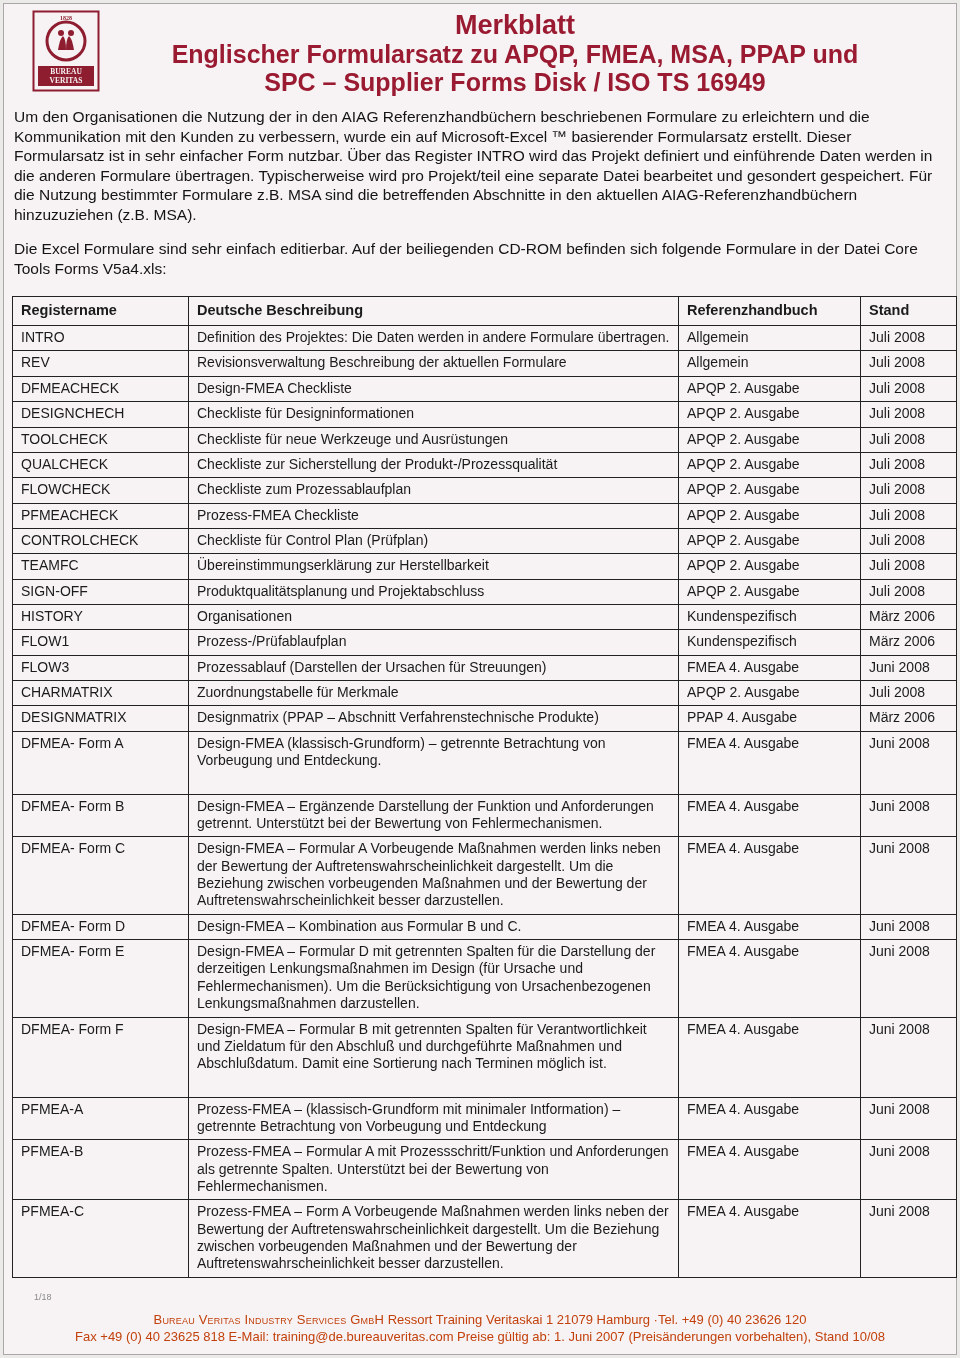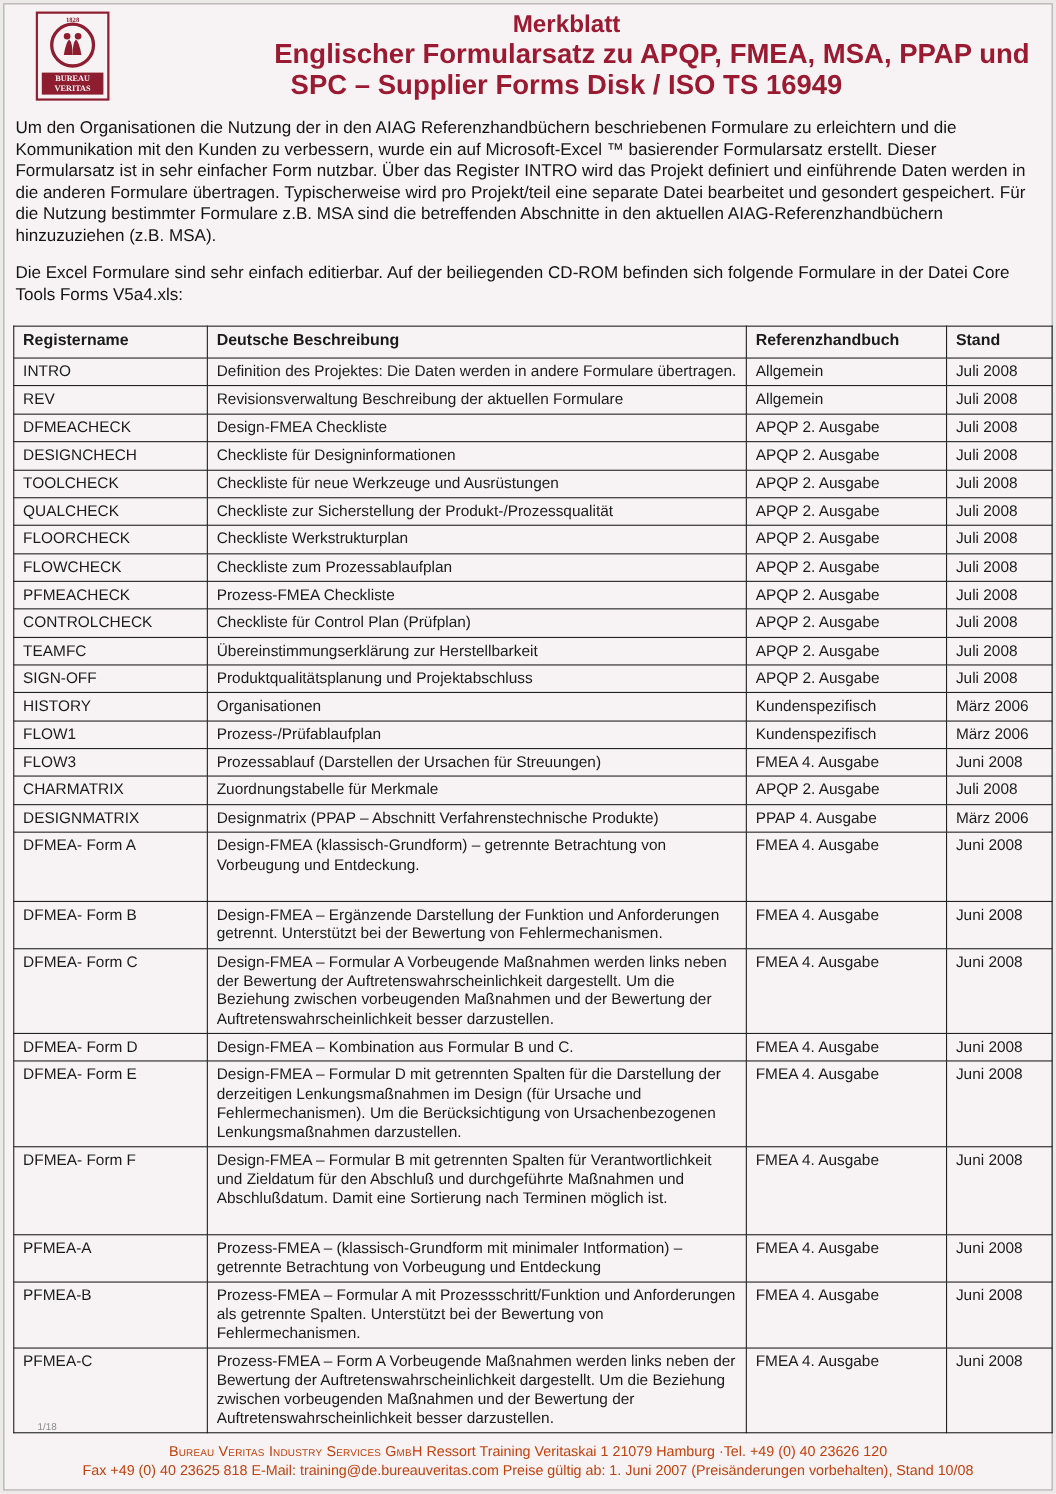--- a/index.html
+++ b/index.html
@@ -25,22 +25,22 @@
     position: absolute; left: 28px; top: 6px;
     width: 68px; height: 97px;
   }
   .titles {
     text-align: center;
     margin: 0 20px 0 90px;
     color: #9a1b31;
     font-weight: bold;
     line-height: 1.12;
   }
-  .title-1 { font-size: 22px; }
-  .title-2 { font-size: 25px; text-align: right; }
+  .title-1 { font-size: 27px; }
+  .title-2 { font-size: 25px; }
   .title-3 { font-size: 25px; }
   
   .para {
     margin: 9px 10px 0 10px;
     font-size: 15.5px;
     line-height: 1.26;
     color: #141414;
   }
   .para-2 { margin-top: 15px; }
   
@@ -164,26 +164,20 @@
       <td class="c-stand">Juli 2008</td>
     </tr>
 
     <tr>
       <td class="c-name">QUALCHECK</td>
       <td class="c-desc">Checkliste zur Sicherstellung der Produkt-/Prozessqualität</td>
       <td class="c-ref">APQP 2. Ausgabe</td>
       <td class="c-stand">Juli 2008</td>
     </tr>
 
-    <tr>
-      <td class="c-name">FLOORCHECK</td>
-      <td class="c-desc">Checkliste Werkstrukturplan</td>
-      <td class="c-ref">APQP 2. Ausgabe</td>
-      <td class="c-stand">Juli 2008</td>
-    </tr>
 
     <tr>
       <td class="c-name">FLOWCHECK</td>
       <td class="c-desc">Checkliste zum Prozessablaufplan</td>
       <td class="c-ref">APQP 2. Ausgabe</td>
       <td class="c-stand">Juli 2008</td>
     </tr>
 
     <tr>
       <td class="c-name">PFMEACHECK</td>

